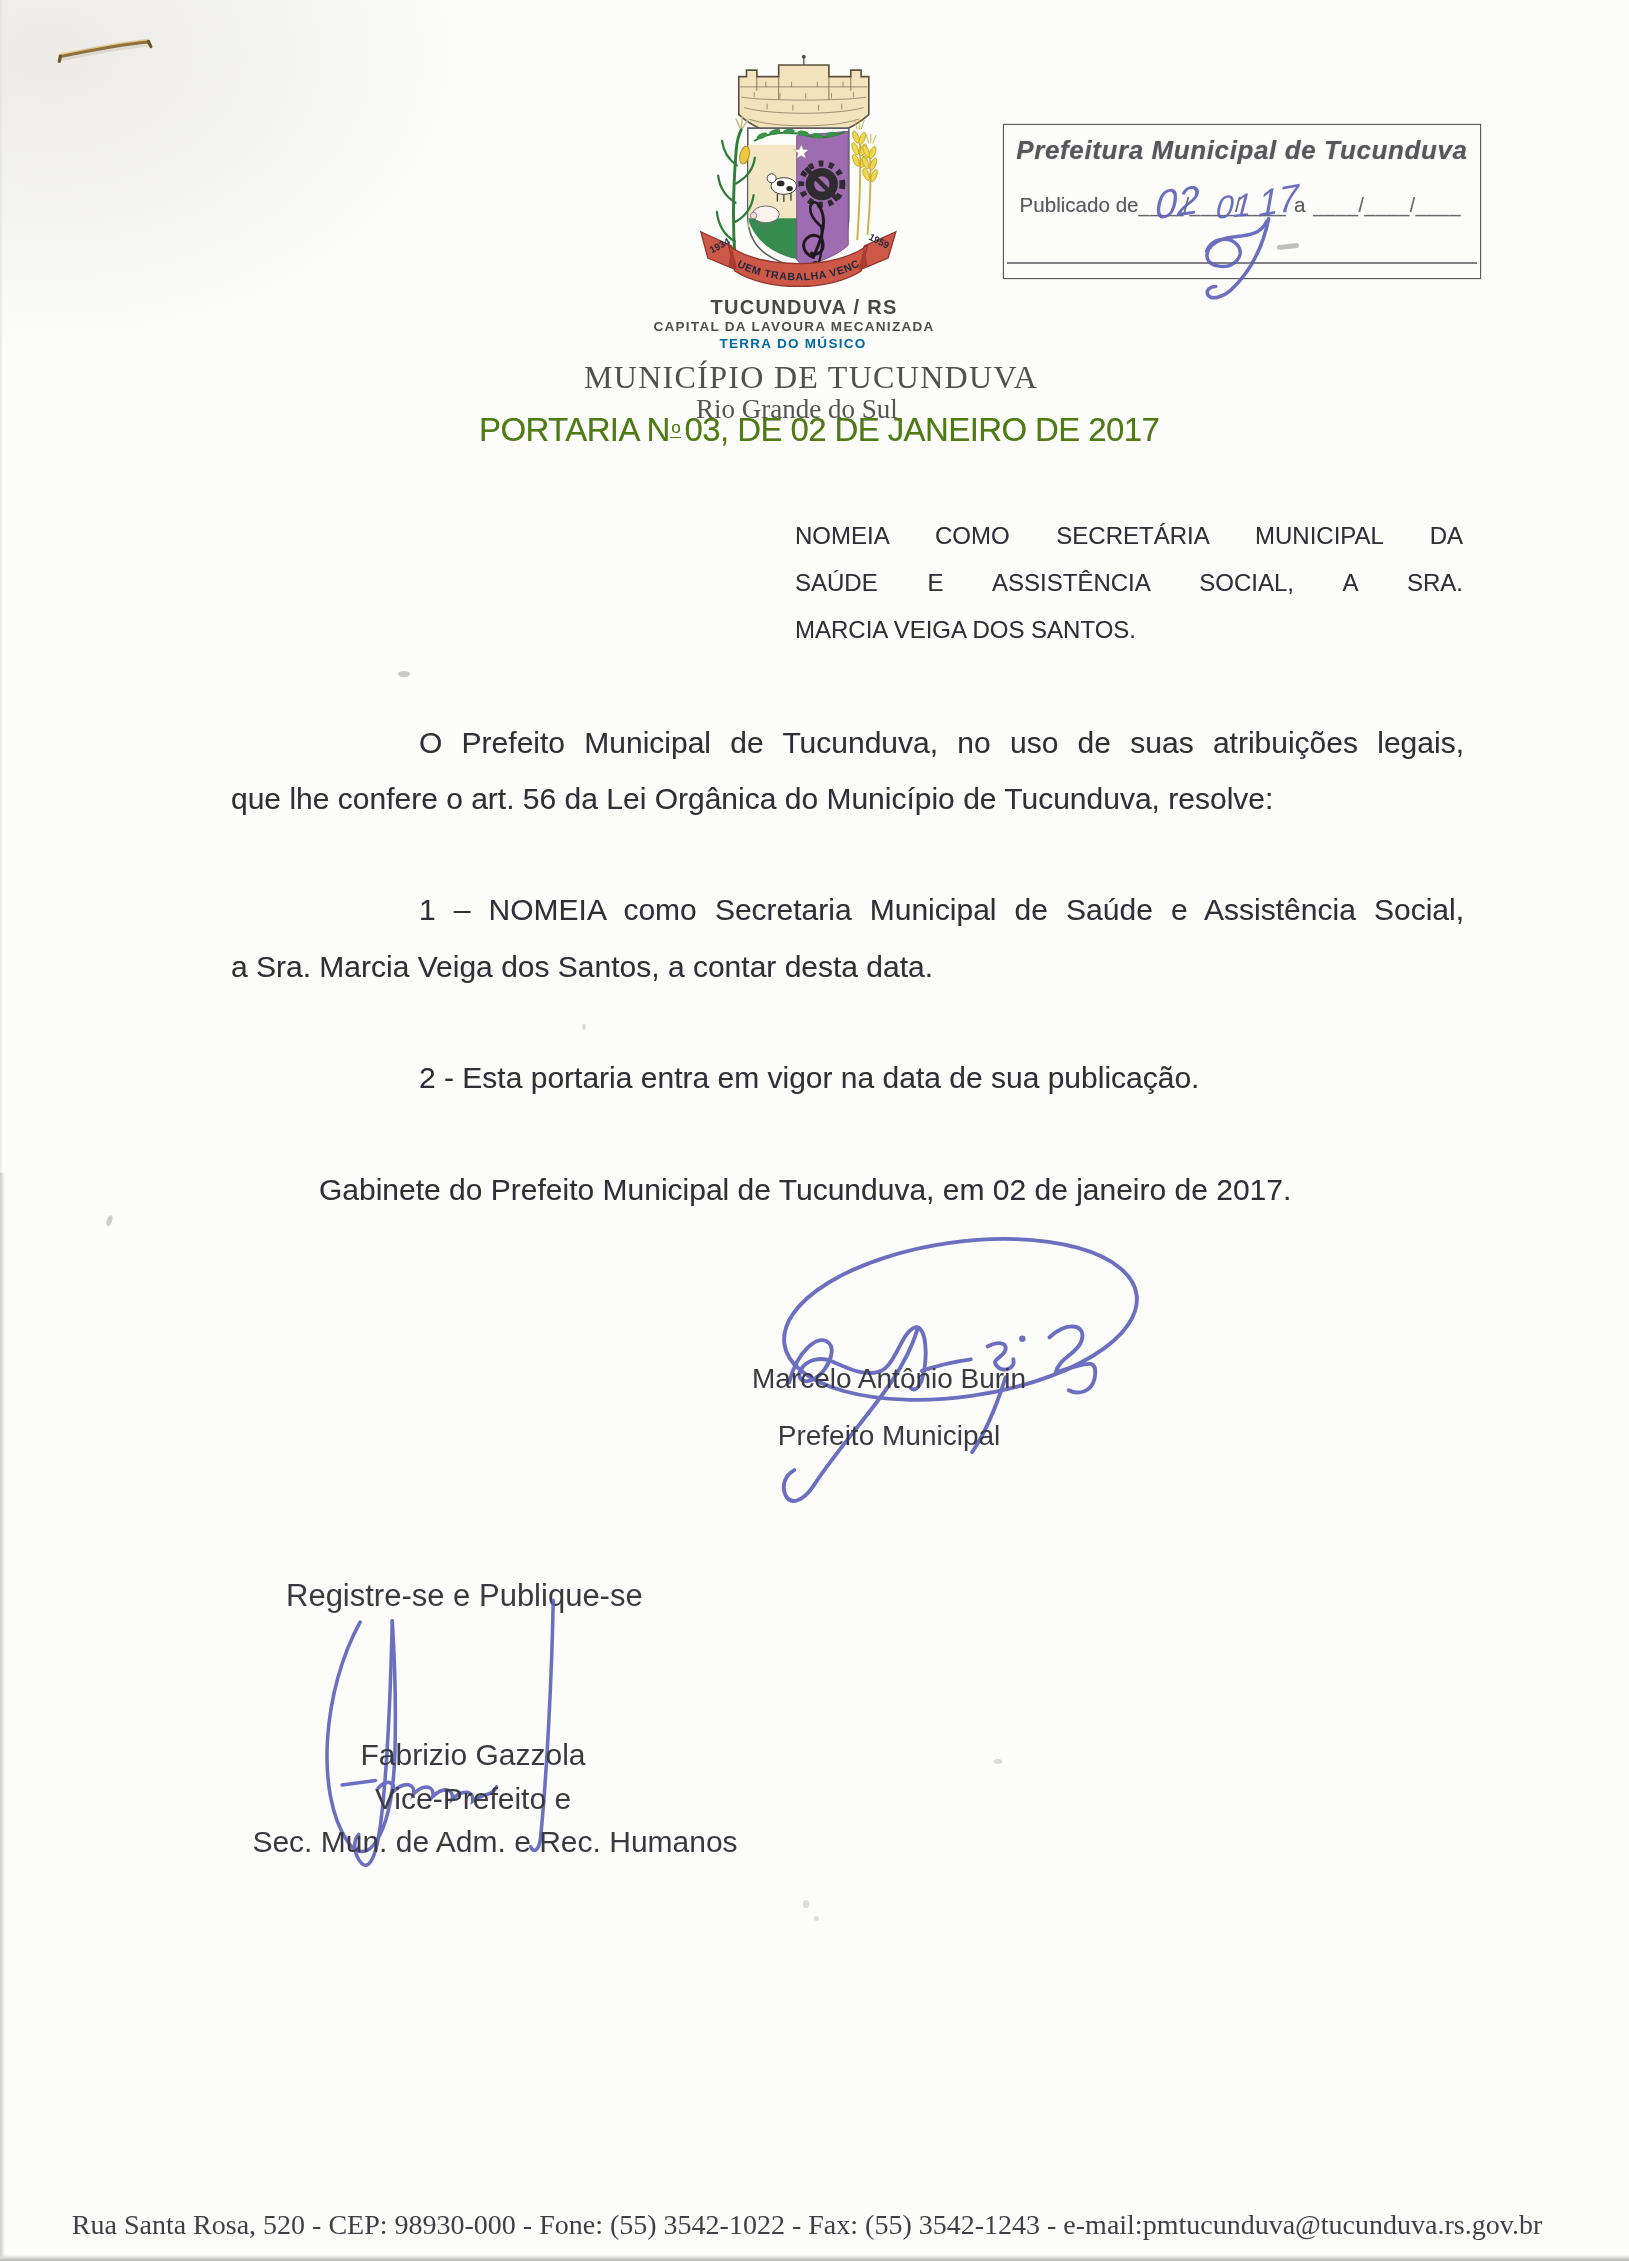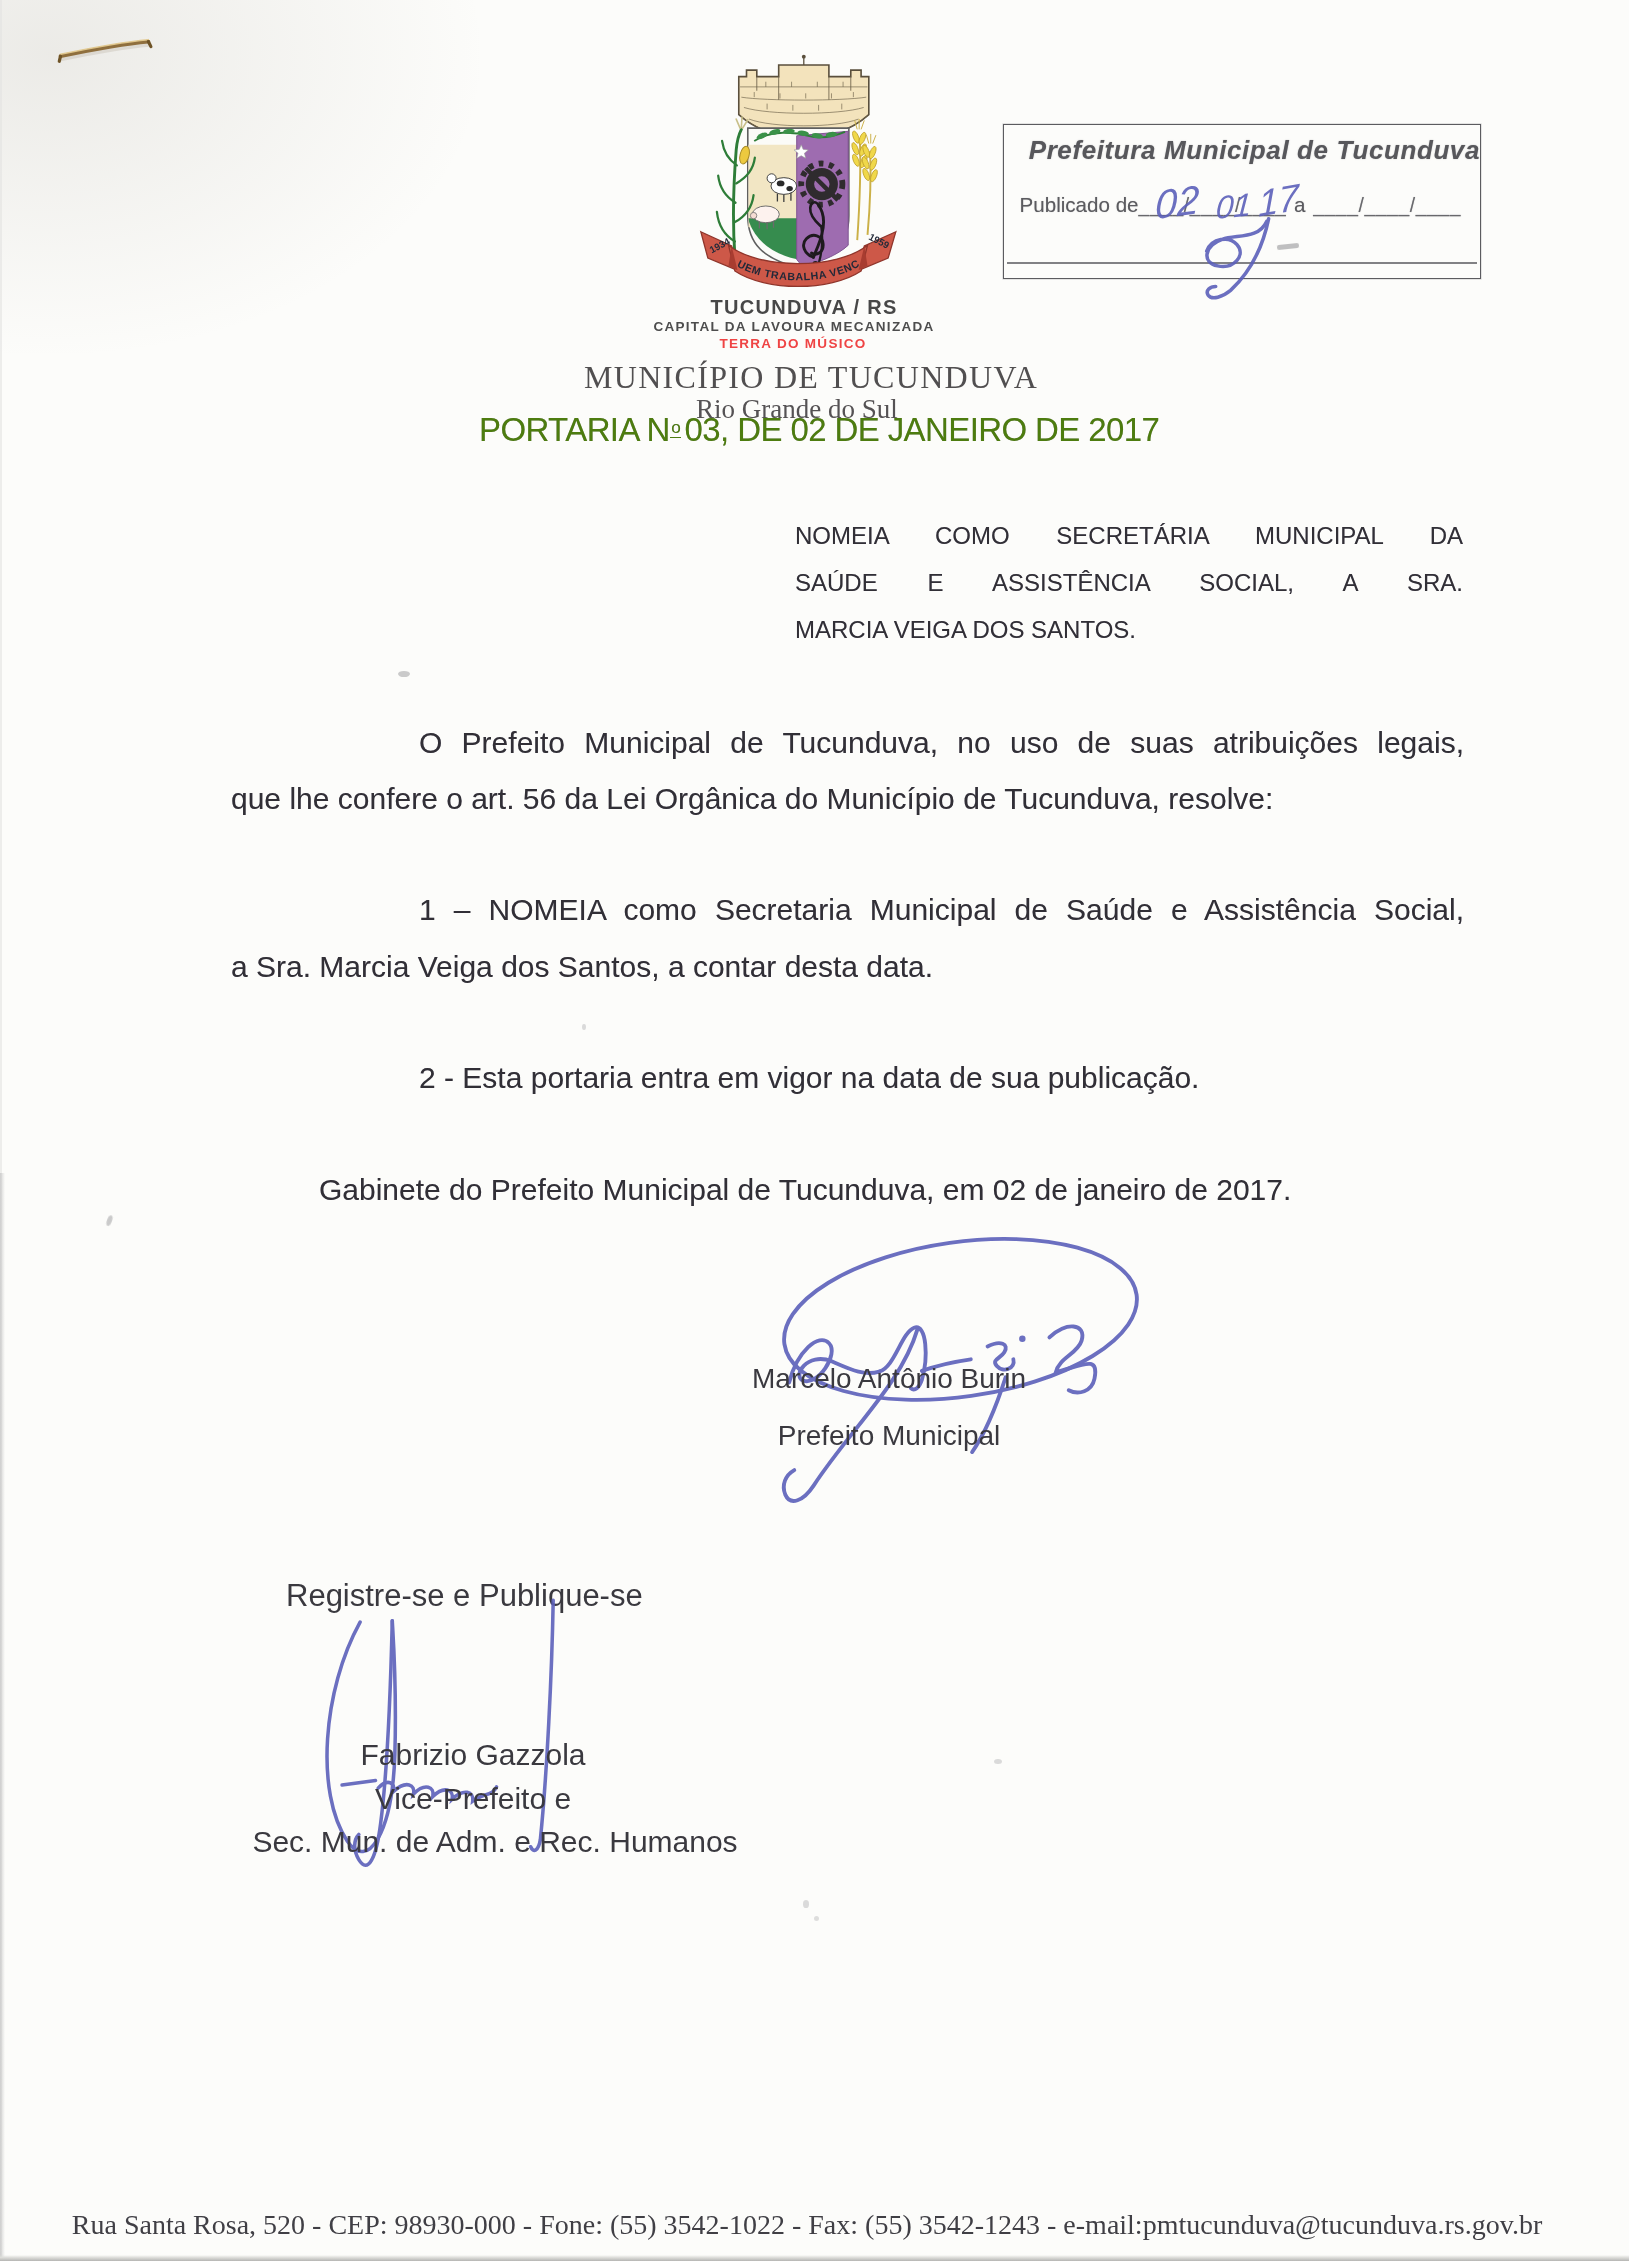--- a/index.html
+++ b/index.html
@@ -7,29 +7,29 @@
     position:relative;width:1630px;height:2261px;overflow:hidden;
     background:#fcfcfa;
     font-family:"Liberation Sans","DejaVu Sans",sans-serif;
   }
   .abs{position:absolute;}
   .serif{font-family:"Liberation Serif","DejaVu Serif",serif;}
   .cx{transform:translateX(-50%);}
   
   .lh-city{top:296px;left:804px;font-size:20px;font-weight:bold;letter-spacing:1.3px;color:#474747;white-space:nowrap;}
   .lh-tag1{top:319px;left:794px;font-size:13.5px;font-weight:bold;letter-spacing:1.3px;color:#4d4d4d;white-space:nowrap;}
-  .lh-tag2{top:336px;left:793px;font-size:13.5px;font-weight:bold;letter-spacing:1.3px;color:#ef4444;white-space:nowrap;}
+  .lh-tag2{top:336px;left:793px;font-size:13.5px;font-weight:bold;letter-spacing:1.3px;color:#0369a1;white-space:nowrap;}
   .lh-muni{top:361px;left:584px;font-size:32px;letter-spacing:1.3px;color:#514f50;white-space:nowrap;line-height:1;}
   .lh-state{top:396px;left:696px;font-size:27px;color:#555254;white-space:nowrap;line-height:1;}
   
   .doc-title{top:401px;left:479px;font-size:33px;font-weight:normal;letter-spacing:-0.6px;color:#4d7c0f;white-space:nowrap;line-height:1;text-shadow:0 0 0.6px rgba(40,30,70,.35);margin-top:12px;}
   .doc-title .ord{font-size:.52em;vertical-align:.48em;border-bottom:.10em solid currentColor;padding:0 1.3px;margin-right:3.2px;}
   
   .stamp{top:124px;left:1003px;width:476px;height:153px;border:1.9px solid #5b5b5f;box-shadow:0 0 0 0.6px rgba(90,90,95,.25);}
-  .stamp-title{top:10.3px;left:0;right:0;text-align:right;font-size:26px;font-weight:bold;font-style:italic;color:#57575b;letter-spacing:0.6px;text-shadow:0 0 1.3px rgba(120,120,125,.6);white-space:nowrap;}
+  .stamp-title{top:10.3px;left:0;right:0;text-align:center;font-size:26px;font-weight:bold;font-style:italic;color:#57575b;letter-spacing:0.6px;text-shadow:0 0 1.3px rgba(120,120,125,.6);white-space:nowrap;}
   .stamp-row{top:68px;left:15.5px;right:8px;display:flex;align-items:baseline;color:#5b5b5f;text-shadow:0 0 1px rgba(120,120,125,.55);white-space:nowrap;}
   .stamp-label{font-size:20.6px;}
   .stamp-blanks{font-size:19.3px;color:#68686c;letter-spacing:0.6px;}
   .stamp-sep{font-size:20.6px;margin:0 7.7px;}
   .stamp-line{top:137px;left:2.6px;right:2.6px;height:1.9px;background:#6c6c70;opacity:.85;box-shadow:0 0 0.6px #8a8a8e;}
   .hand{font-style:italic;color:#5c60ba;opacity:.9;white-space:nowrap;line-height:1;}
   .hd-day{top:182px;left:1155px;font-size:40px;transform:rotate(-8deg) skewX(-10deg);}
   .hd-month{top:190px;left:1216px;font-size:32px;transform:rotate(-6deg) skewX(-10deg);}
   .hd-year{top:182px;left:1258px;font-size:37px;transform:rotate(-10deg) skewX(-10deg);}
   

